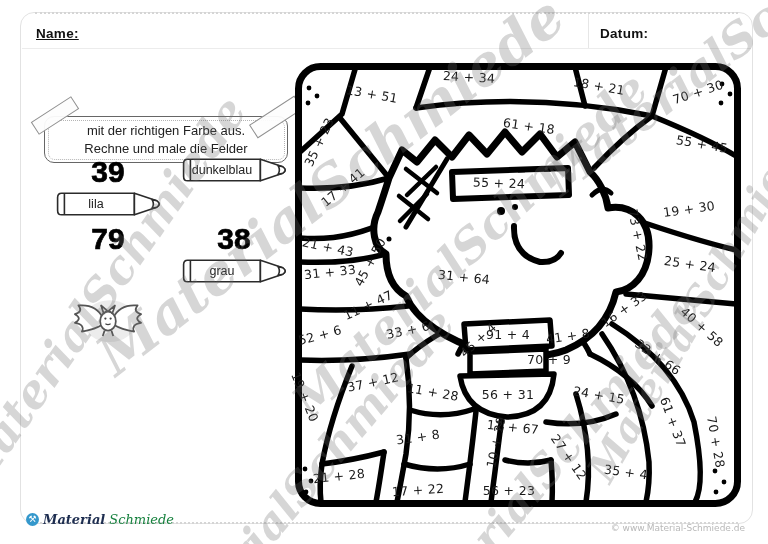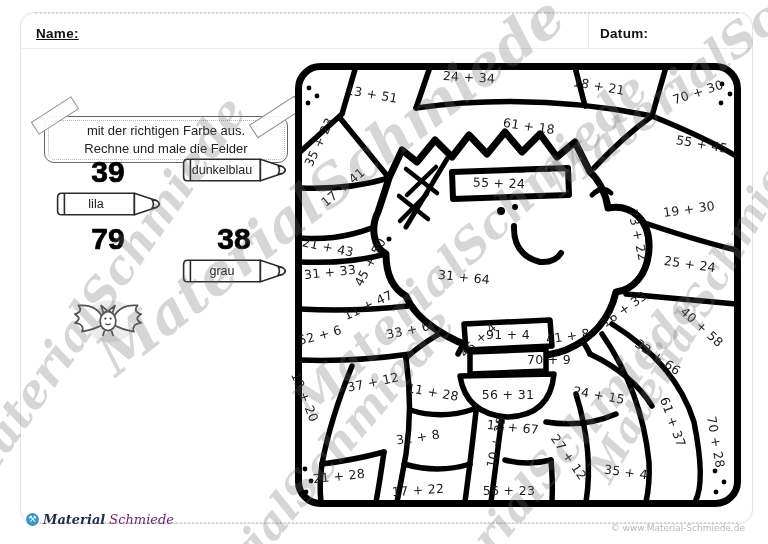--- a/index.html
+++ b/index.html
@@ -56,21 +56,21 @@
   .watermark { position:absolute; font-family:"DejaVu Serif", serif; font-style:italic;
                font-weight:bold; color:#6e6e6e; opacity:.28; white-space:nowrap;
                pointer-events:none; z-index:50; }
 
   .logo { position:absolute; left:26px; top:512px; display:flex; align-items:center; gap:4px;
           font-family:"DejaVu Serif", serif; font-style:italic; font-size:13px; }
   .logo-icon { width:13px; height:13px; border-radius:50%; background:#3598cc; color:#fff;
                font-size:9px; line-height:13px; text-align:center; font-style:normal;
                font-family:"DejaVu Sans", sans-serif; }
   .logo-a { color:#1d2d50; font-weight:bold; }
-  .logo-b { color:#701a75; }
+  .logo-b { color:#15803d; }
 
   #copyright { position:absolute; right:23px; top:523px; font-size:9px; color:#b8b8b8;
                font-family:"DejaVu Sans", sans-serif; }
 </style>
 </head>
 <body>
 
 <div class="page"></div>
 <div class="hdr-vline"></div>
 <div class="hdr-hline"></div>

